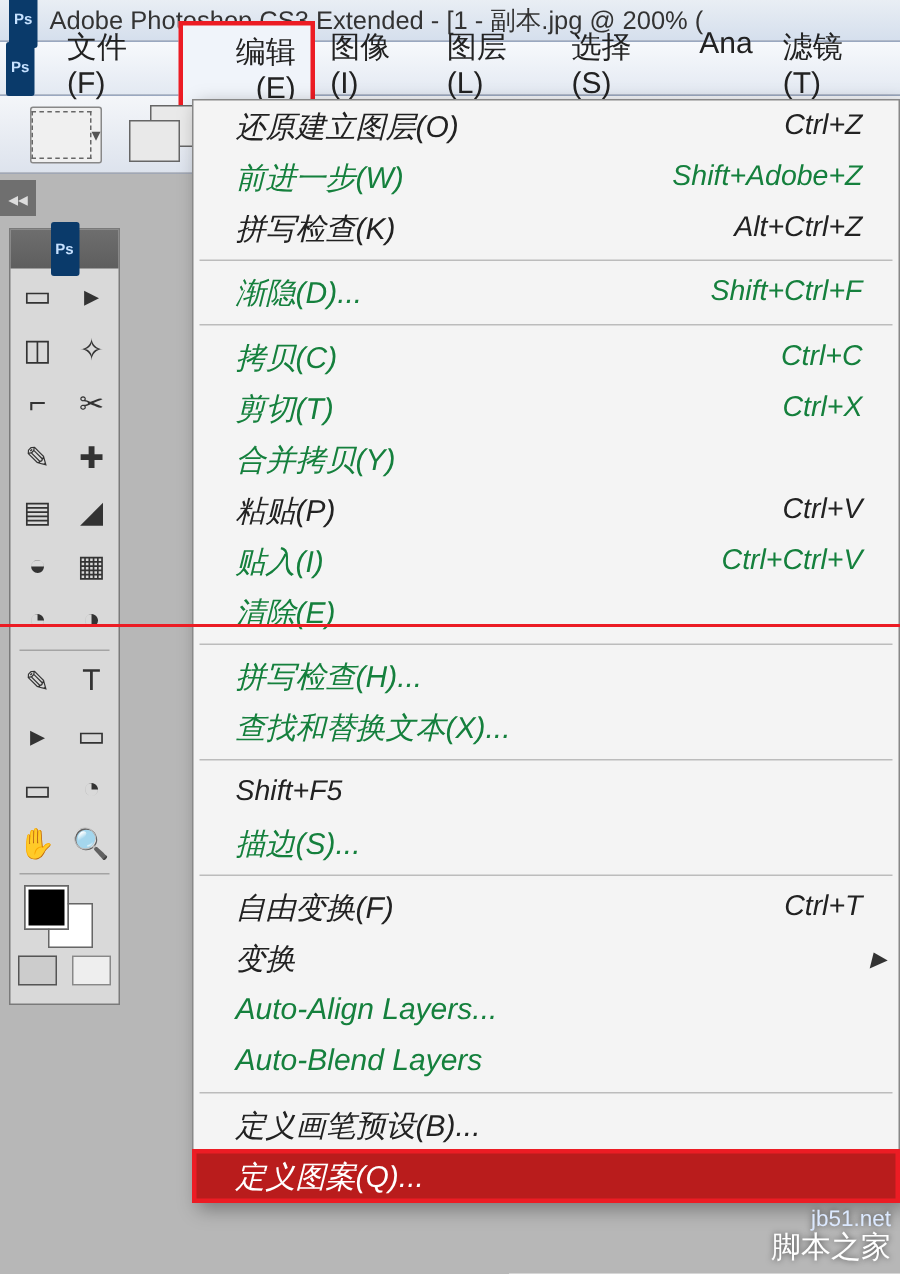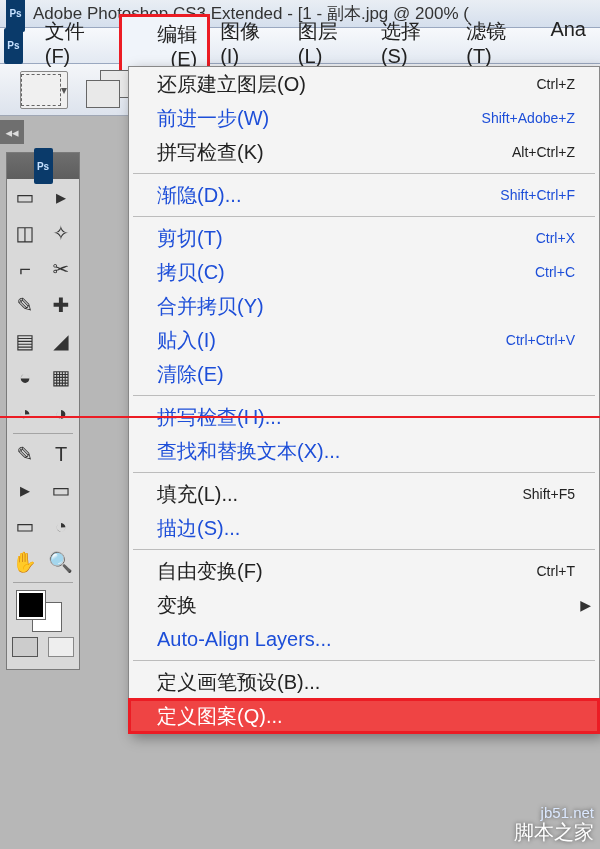--- a/index.html
+++ b/index.html
@@ -33,24 +33,24 @@
   .tool span { font-size:20px; color:#333;}
   .divider { grid-column:1/3; height:1px; background:#a4a4a4; margin:2px 6px;}
   .swatch { grid-column:1/3; height:48px; position:relative;}
   .sw-fg { position:absolute; width:28px; height:28px; background:#000; border:2px solid #fff; outline:1px solid #666; top:6px; left:10px;}
   .sw-bg { position:absolute; width:28px; height:28px; background:#fff; border:2px solid #fff; outline:1px solid #666; top:18px; left:26px;}
   .qmrow { grid-column:1/3; display:flex; justify-content:space-around; padding:4px 0;}
   .qm { width:26px; height:20px; border:1px solid #888; background:#eee;}
   .qm.sel { background:#ccc; border-color:#555;}
   
   .dropdown { position:absolute; left:128px; top:66px; width:472px; background:#f4f4f4; border:1px solid #888; box-shadow:4px 4px 12px rgba(0,0,0,0.35); font-size:20px; color:#222;}
-  .dd-item { display:flex; justify-content:space-between; align-items:center; padding:4px 24px 4px 28px; height:34px; position:relative;}
-  .dd-item.disabled { color:#1d4ed8;}
-  .dd-item .shortcut { color:inherit; font-size:14px;}
-  .dd-item.hl { background:#ef4444; color:#fff;}
+  .dd-item { display:flex; justify-content:space-between; align-items:center; padding:4px 24px 4px 28px; height:34px; position:relative;font-style:italic;}
+  .dd-item.disabled { color:#15803d;}
+  .dd-item .shortcut { color:inherit; font-size:19px;}
+  .dd-item.hl { background:#b91c1c; color:#fff;}
   .dd-item.hl-red { outline:3px solid #ec1c24; outline-offset:-2px;}
   .dd-sep { height:1px; background:#bcbcbc; margin:4px 4px;}
   .dd-item .arrow { position:absolute; right:8px; font-size:14px; color:#333;}
   
   .redline { position:absolute; left:0; top:416px; height:2px; width:600px; background:#ec1c24; z-index:50;}
   
   .watermark { position:absolute; right:6px; bottom:6px; color:#fff; font-size:20px; text-shadow:0 0 4px rgba(0,0,0,.6); display:flex; flex-direction:column; align-items:flex-end; line-height:1.1;margin-left:20px;}
   .watermark .url{font-size:15px;color:#dce9ff;}
 </style>
 </head>
@@ -62,22 +62,22 @@
 </div>
 
 <div class="menu-bar">
   <div class="ps-badge">Ps</div>
   <div id="menubar-items" style="display: flex;">
       <div class="menu-item">文件(F)</div>
       <div class="menu-item active">编辑(E)</div>
       <div class="menu-item">图像(I)</div>
       <div class="menu-item">图层(L)</div>
       <div class="menu-item">选择(S)</div>
+      <div class="menu-item">Ana</div>
       <div class="menu-item">滤镜(T)</div>
-      <div class="menu-item">Ana</div>
     </div>
 </div>
 
 <div class="options-bar">
   <div class="opt-box">
     <div class="opt-shape"></div>
     <span>▾</span>
   </div>
   <div class="opt-boxes">
     <div class="b b1"></div>
@@ -186,63 +186,69 @@
       <span>拼写检查(K)</span>
       <span class="shortcut">Alt+Ctrl+Z</span>
     </div>
     <div class="dd-sep"></div>
     <div class="dd-item disabled">
       <span>渐隐(D)...</span>
       <span class="shortcut">Shift+Ctrl+F</span>
     </div>
     <div class="dd-sep"></div>
     <div class="dd-item disabled">
+      <span>拷贝(C)</span>
+      <span class="shortcut">Ctrl+C</span>
+    </div>
+    <div class="dd-item disabled">
       <span>剪切(T)</span>
       <span class="shortcut">Ctrl+X</span>
     </div>
     <div class="dd-item disabled">
-      <span>拷贝(C)</span>
-      <span class="shortcut">Ctrl+C</span>
-    </div>
-    <div class="dd-item disabled">
       <span>合并拷贝(Y)</span>
+    </div>
+    <div class="dd-item">
+      <span>粘贴(P)</span>
+      <span class="shortcut">Ctrl+V</span>
     </div>
     <div class="dd-item disabled">
       <span>贴入(I)</span>
       <span class="shortcut">Ctrl+Ctrl+V</span>
     </div>
     <div class="dd-item disabled">
       <span>清除(E)</span>
     </div>
     <div class="dd-sep"></div>
     <div class="dd-item disabled">
       <span>拼写检查(H)...</span>
     </div>
     <div class="dd-item disabled">
       <span>查找和替换文本(X)...</span>
     </div>
     <div class="dd-sep"></div>
     <div class="dd-item">
-      <span>填充(L)...</span>
       <span class="shortcut">Shift+F5</span>
     </div>
     <div class="dd-item disabled">
       <span>描边(S)...</span>
     </div>
     <div class="dd-sep"></div>
     <div class="dd-item">
       <span>自由变换(F)</span>
       <span class="shortcut">Ctrl+T</span>
     </div>
     <div class="dd-item">
       <span>变换</span>
       <span class="arrow">▶</span>
     </div>
     <div class="dd-item disabled">
       <span>Auto-Align Layers...</span>
+    </div>
+    <div class="dd-item disabled">
+      <span>Auto-Blend Layers</span>
     </div>
     <div class="dd-sep"></div>
     <div class="dd-item">
       <span>定义画笔预设(B)...</span>
     </div>
     <div class="dd-item hl hl-red">
       <span>定义图案(Q)...</span>
     </div>
   </div>
 

